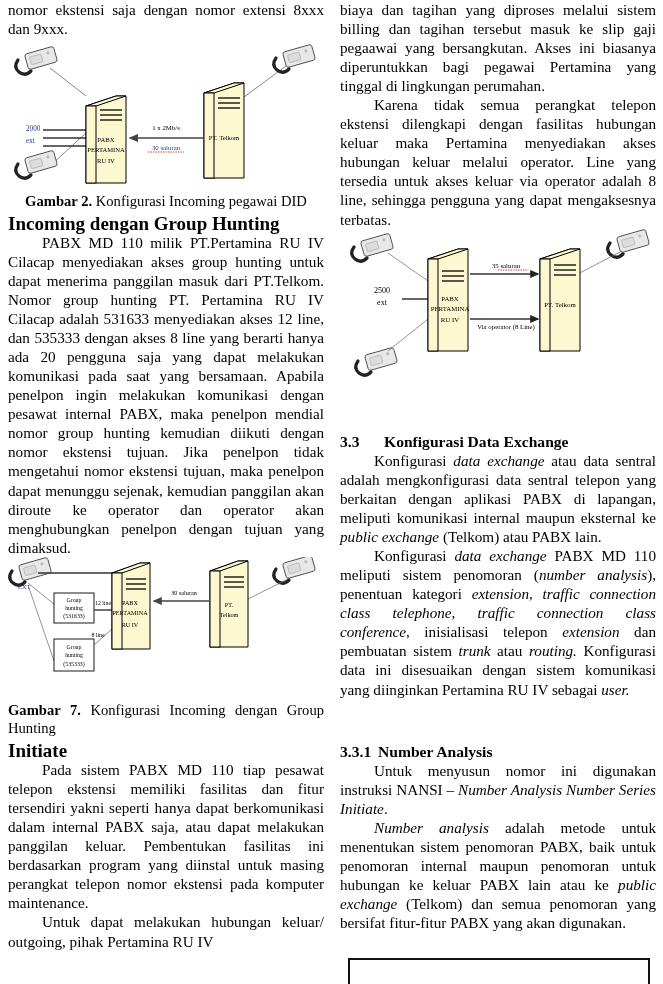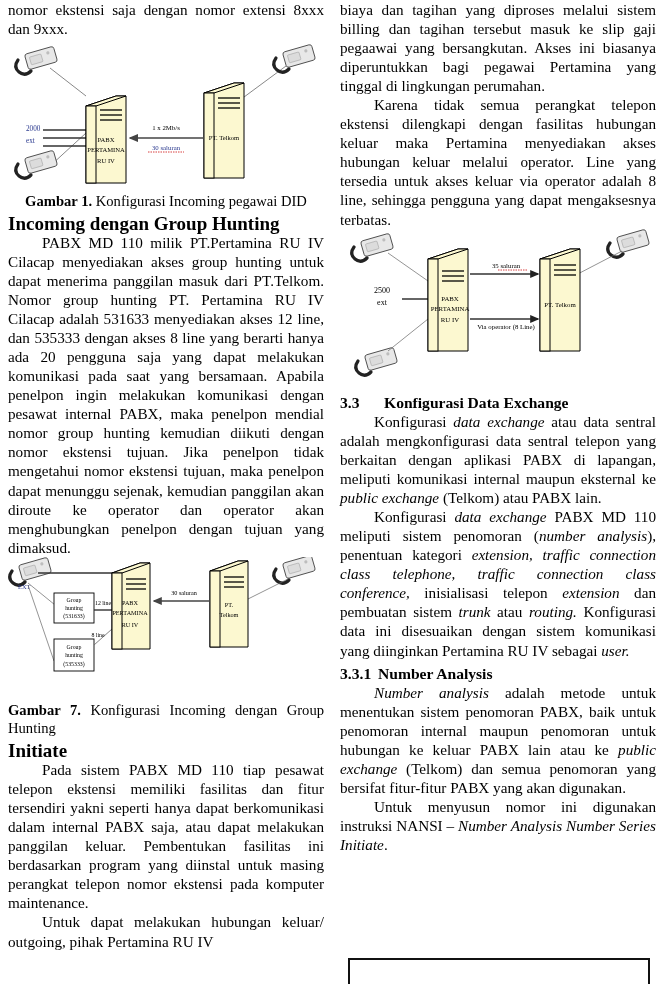--- a/index.html
+++ b/index.html
@@ -49,21 +49,21 @@
     text-align: left;
   }
   .sec-head {
     margin: 4px 0 0 0;
     font-size: 15.6px;
     line-height: 19.4px;
     font-weight: bold;
     display: flex;
     align-items: baseline;
   }
-  .sec-num { flex: 0 0 auto; }
+  .sec-num { flex: 0 0 auto; margin-top: 39px; }
   .sec-num.wide { width: 44px; }
   .sec-num.narrow { width: 38px; }
   .sec-title { flex: 1 1 auto; }
   .caption {
     margin: 6px 0 3px 0;
     font-size: 14.6px;
     line-height: 18.6px;
     text-align: center;
   }
   .caption.justified {
@@ -179,21 +179,21 @@
         <text x="98" y="125" text-anchor="middle" font-family="Liberation Serif, serif" font-size="6.6">RU IV</text>
 
         <text x="216" y="102" text-anchor="middle" font-family="Liberation Serif, serif" font-size="6.6">PT. Telkom</text>
 
         <text x="158" y="92" text-anchor="middle" font-family="Liberation Serif, serif" font-size="6.8">1 x 2Mb/s</text>
         <text x="158" y="112" text-anchor="middle" font-family="Liberation Serif, serif" font-size="6.8" fill="#2B3A8F">30 saluran</text>
         <line x1="140" y1="114" x2="176" y2="114" stroke="#D42A2A" stroke-width="0.9" stroke-dasharray="1.5 1"></line>
       </svg>
     </div>
 
-    <p class="caption"><b>Gambar 1.</b><span> Konfigurasi Incoming pegawai DID</span></p>
+    <p class="caption"><b>Gambar 2.</b><span> Konfigurasi Incoming pegawai DID</span></p>
 
     <h3 class="heading">Incoming dengan Group Hunting</h3>
 
     <p class="body indent">PABX MD 110 milik PT.Pertamina RU IV Cilacap menyediakan akses group hunting untuk dapat menerima panggilan masuk dari PT.Telkom. Nomor group hunting PT. Pertamina RU IV Cilacap adalah 531633 menyediakan akses 12 line, dan 535333 dengan akses 8 line yang berarti hanya ada 20 pengguna saja yang dapat melakukan komunikasi pada saat yang bersamaan. Apabila penelpon ingin melakukan komunikasi dengan pesawat internal PABX, maka penelpon mendial nomor group hunting kemudian diikuti dengan nomor ekstensi tujuan. Jika penelpon tidak mengetahui nomor ekstensi tujuan, maka penelpon dapat menunggu sejenak, kemudian panggilan akan diroute ke operator dan operator akan menghubungkan penelpon dengan tujuan yang dimaksud.</p>
 
     <div class="fig">
       <svg width="316" height="138" viewBox="0 0 316 138" xmlns="http://www.w3.org/2000/svg">
         <defs>
           <marker id="ar2" markerWidth="7" markerHeight="7" refX="6" refY="3" orient="auto">
             <path d="M0,0 L7,3 L0,6 z" fill="#444"></path>
@@ -382,20 +382,20 @@
 
     <p class="body indent"><span>Konfigurasi </span><em>data exchange</em><span> atau data sentral adalah mengkonfigurasi data sentral telepon yang berkaitan dengan aplikasi PABX di lapangan, meliputi komunikasi internal maupun eksternal ke </span><em>public exchange</em><span> (Telkom) atau PABX lain.</span></p>
 
     <p class="body indent"><span>Konfigurasi </span><em>data exchange</em><span> PABX MD 110 meliputi sistem penomoran (</span><em>number analysis</em><span>), penentuan kategori </span><em>extension, traffic connection class telephone, traffic connection class conference,</em><span> inisialisasi telepon </span><em>extension</em><span> dan pembuatan sistem </span><em>trunk</em><span> atau </span><em>routing.</em><span> Konfigurasi data ini disesuaikan dengan sistem komunikasi yang diinginkan Pertamina RU IV sebagai </span><em>user.</em></p>
 
     <div class="sec-head">
       <span class="sec-num narrow">3.3.1</span>
       <span class="sec-title">Number Analysis</span>
     </div>
 
+    <p class="body indent"><span>Untuk menyusun nomor ini digunakan instruksi NANSI – </span><em>Number Analysis Number Series Initiate</em><span>.</span></p>
+
     <p class="body indent"><em>Number analysis</em><span> adalah metode untuk menentukan sistem penomoran PABX, baik untuk penomoran internal maupun penomoran untuk hubungan ke keluar PABX lain atau ke </span><em>public exchange</em><span> (Telkom) dan semua penomoran yang bersifat fitur-fitur PABX yang akan digunakan.</span></p>
-
-    <p class="body indent"><span>Untuk menyusun nomor ini digunakan instruksi NANSI – </span><em>Number Analysis Number Series Initiate</em><span>.</span></p>
 
     <div class="tbl-box"></div>
   </div>
 
 </div>
 
 </body></html>

